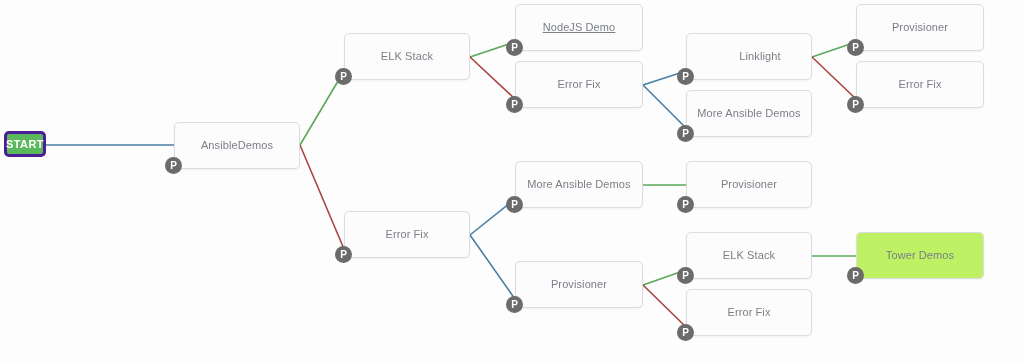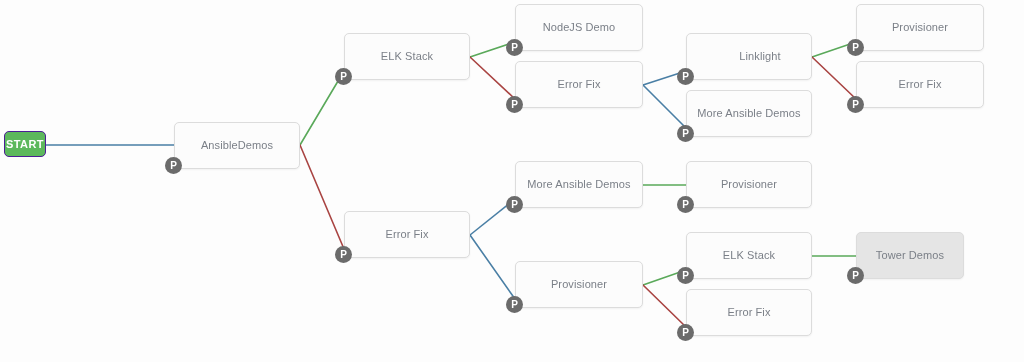--- a/index.html
+++ b/index.html
@@ -40,21 +40,21 @@
     color: #7a7f87;
     letter-spacing: 0.1px;
     text-align: center;
     line-height: 1.2;
     white-space: nowrap;
   }
   .start-node {
     position: absolute;
     box-sizing: border-box;
     background: #5cb85c;
-    border: 1px solid #4c1d95;
+    border: 3px solid #4c1d95;
     border-radius: 5px;
     display: flex;
     align-items: center;
     justify-content: center;
     z-index: 3;
   }
   .start-label {
     font-size: 11px;
     font-weight: bold;
     color: #ffffff;
@@ -107,21 +107,21 @@
       <div class="pbadge" style="left: 165px; top: 157px; background: rgb(107, 107, 107); color: rgb(255, 255, 255);">P</div>
       <div class="node" style="left: 344px; top: 33px; width: 126px; height: 47px; background: rgb(252, 252, 252); border-color: rgb(220, 220, 220);">
         <span class="node-label" style="color: rgb(122, 127, 135);">ELK Stack</span>
       </div>
       <div class="pbadge" style="left: 335px; top: 68px; background: rgb(107, 107, 107); color: rgb(255, 255, 255);">P</div>
       <div class="node" style="left: 344px; top: 211px; width: 126px; height: 47px; background: rgb(252, 252, 252); border-color: rgb(220, 220, 220);">
         <span class="node-label" style="color: rgb(122, 127, 135);">Error Fix</span>
       </div>
       <div class="pbadge" style="left: 335px; top: 246px; background: rgb(107, 107, 107); color: rgb(255, 255, 255);">P</div>
       <div class="node" style="left: 515px; top: 4px; width: 128px; height: 47px; background: rgb(252, 252, 252); border-color: rgb(220, 220, 220);">
-        <span class="node-label" style="color: rgb(122, 127, 135);">NodeJS Demo</span>
+        <span class="node-label" style="color: rgb(122, 127, 135); text-decoration: underline;">NodeJS Demo</span>
       </div>
       <div class="pbadge" style="left: 506px; top: 39px; background: rgb(107, 107, 107); color: rgb(255, 255, 255);">P</div>
       <div class="node" style="left: 515px; top: 61px; width: 128px; height: 47px; background: rgb(252, 252, 252); border-color: rgb(220, 220, 220);">
         <span class="node-label" style="color: rgb(122, 127, 135);">Error Fix</span>
       </div>
       <div class="pbadge" style="left: 506px; top: 96px; background: rgb(107, 107, 107); color: rgb(255, 255, 255);">P</div>
       <div class="node" style="left: 515px; top: 161px; width: 128px; height: 47px; background: rgb(252, 252, 252); border-color: rgb(220, 220, 220);">
         <span class="node-label" style="color: rgb(122, 127, 135);">More Ansible Demos</span>
       </div>
       <div class="pbadge" style="left: 506px; top: 196px; background: rgb(107, 107, 107); color: rgb(255, 255, 255);">P</div>
@@ -150,18 +150,18 @@
       </div>
       <div class="pbadge" style="left: 677px; top: 324px; background: rgb(107, 107, 107); color: rgb(255, 255, 255);">P</div>
       <div class="node" style="left: 856px; top: 4px; width: 128px; height: 47px; background: rgb(252, 252, 252); border-color: rgb(220, 220, 220);">
         <span class="node-label" style="color: rgb(122, 127, 135);">Provisioner</span>
       </div>
       <div class="pbadge" style="left: 847px; top: 39px; background: rgb(107, 107, 107); color: rgb(255, 255, 255);">P</div>
       <div class="node" style="left: 856px; top: 61px; width: 128px; height: 47px; background: rgb(252, 252, 252); border-color: rgb(220, 220, 220);">
         <span class="node-label" style="color: rgb(122, 127, 135);">Error Fix</span>
       </div>
       <div class="pbadge" style="left: 847px; top: 96px; background: rgb(107, 107, 107); color: rgb(255, 255, 255);">P</div>
-      <div class="node" style="left: 856px; top: 232px; width: 108px; height: 47px; background: #e5e5e5; border-color: rgb(220, 220, 220);">
+      <div class="node" style="left: 856px; top: 232px; width: 128px; height: 47px; background: #bef264; border-color: rgb(220, 220, 220);">
         <span class="node-label" style="color: rgb(122, 127, 135);">Tower Demos</span>
       </div>
       <div class="pbadge" style="left: 847px; top: 267px; background: rgb(107, 107, 107); color: rgb(255, 255, 255);">P</div>
     </div>
 </div>
 
 </body></html>

